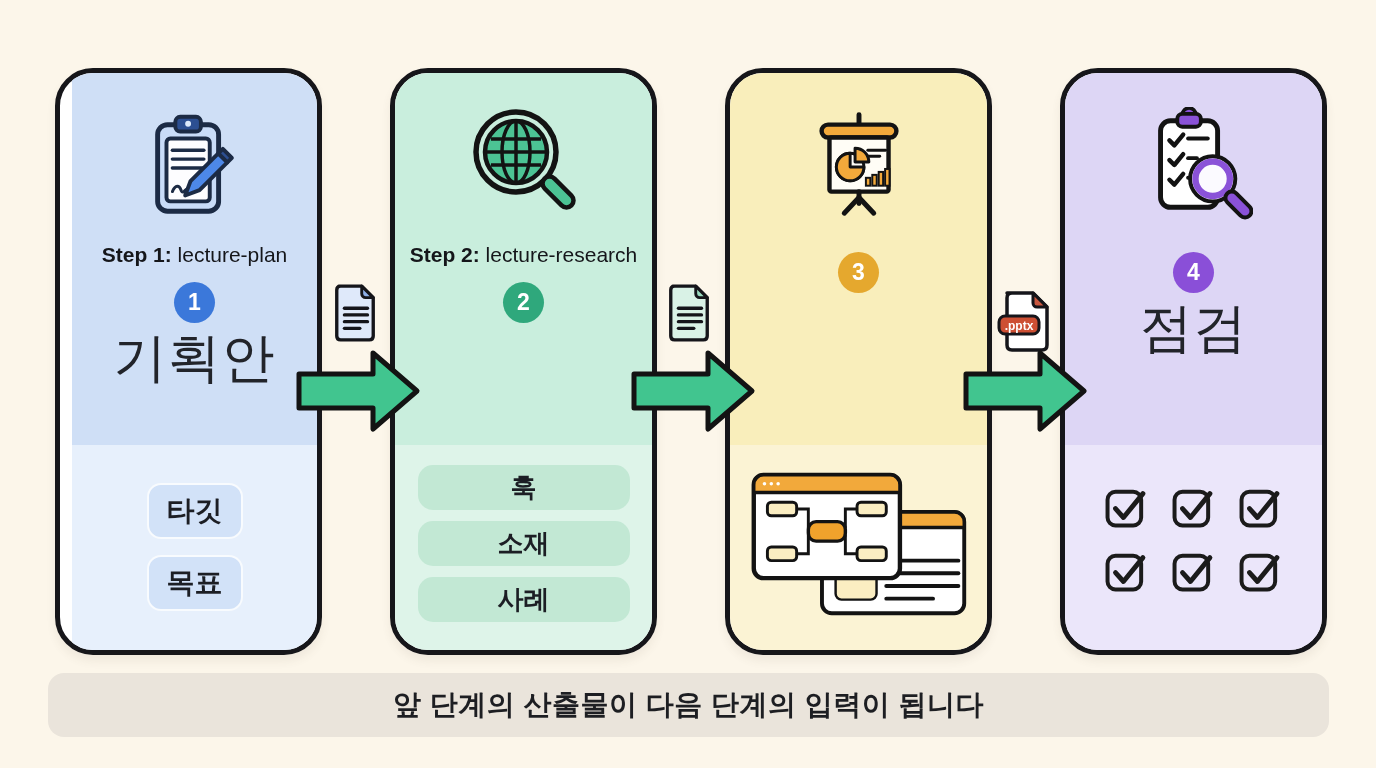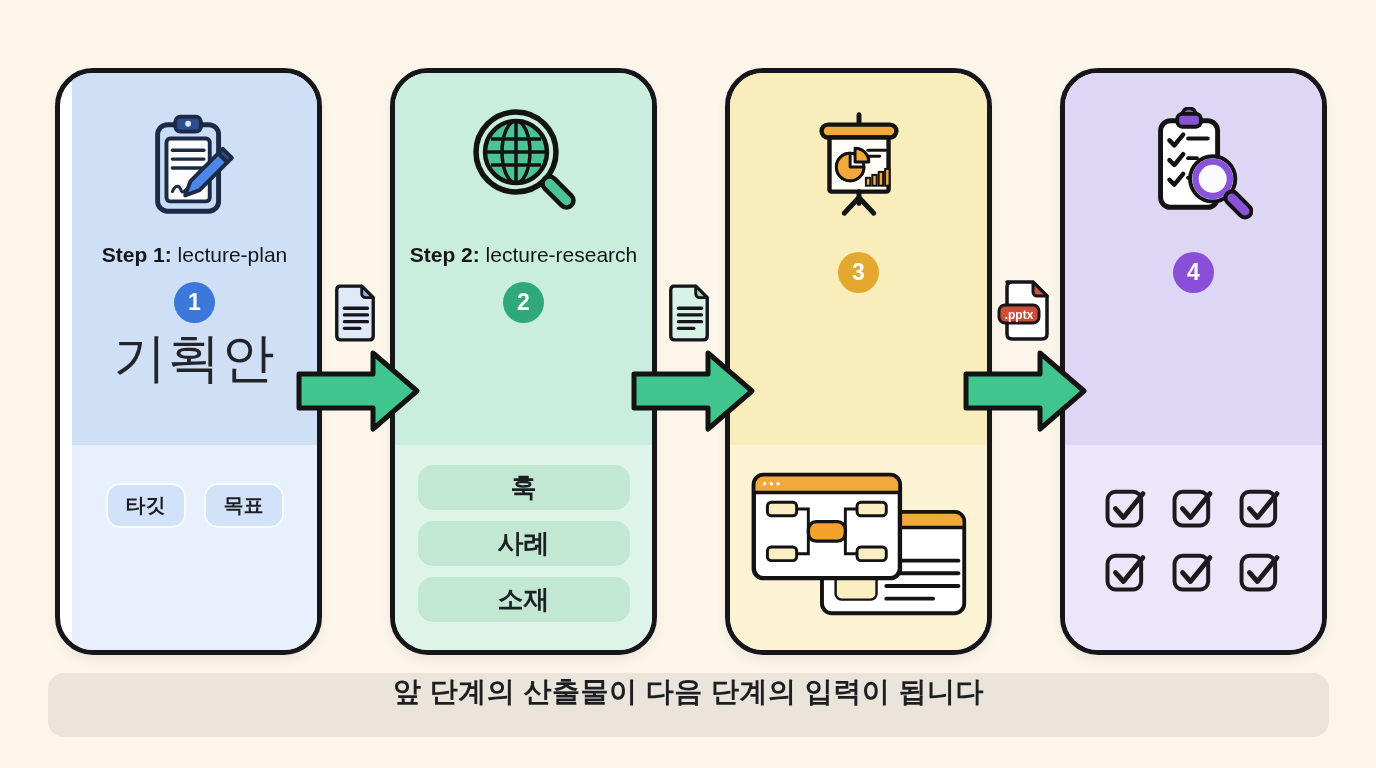--- a/index.html
+++ b/index.html
@@ -39,47 +39,47 @@
   .badge3{background:#e5a82e;} .badge4{background:#8a4fd8;}
   .big-title{
     margin-top:6px;font-size:53px;font-weight:400;letter-spacing:1px;
     color:#22242a;line-height:1.1;white-space:nowrap;
   }
   
   .tag-area{display:flex;flex-wrap:wrap;justify-content:center;align-content:flex-start;
     gap:16px 18px;padding:38px 18px 0 18px;}
   .tag{
     background:#d2e2f8;border:2px solid rgba(255,255,255,.85);
-    border-radius:14px;padding:7px 18px;font-size:20px;font-weight:800;
+    border-radius:14px;padding:7px 18px;font-size:28px;font-weight:800;
     color:#1c1e24;white-space:nowrap;
   }
   
   .pill-area{display:flex;flex-direction:column;align-items:center;gap:11px;padding-top:20px;}
   .pill{
     width:212px;height:45px;background:#c2e8d4;border-radius:15px;
     display:flex;align-items:center;justify-content:center;
     font-size:26px;font-weight:800;color:#1c1e24;
   }
   
   .illus-area{display:flex;justify-content:center;padding-top:26px;}
   
   .check-grid{
     display:grid;grid-template-columns:repeat(3,46px);gap:18px 21px;
     justify-content:center;padding-top:38px;
   }
   
   .file-icon{position:absolute;z-index:3;}
-  .file1{left:331px;top:283px;} .file2{left:665px;top:283px;} .file3{left:997px;top:279px;text-align:right;}
+  .file1{left:331px;top:283px;} .file2{left:665px;top:283px;} .file3{left:997px;top:290px;text-align:right;}
   .flow-arrow{position:absolute;z-index:4;width:126px;height:86px;}
   .arrow1{left:296px;top:348px;} .arrow2{left:631px;top:348px;} .arrow3{left:963px;top:348px;}
   
   .banner{
     position:absolute;left:48px;top:673px;width:1281px;height:64px;
     background:#eae4db;border-radius:16px;
-    display:flex;justify-content:center;
+    display:flex;align-items:center;justify-content:center;
     font-size:28px;font-weight:800;color:#1d1e22;letter-spacing:.5px;
   }
 </style>
 </head>
 <body>
 
 <div class="stage">
 
   <div class="card card1">
     <div class="card-top">
@@ -128,22 +128,22 @@
       </div>
       <div class="step-line">
         <span class="b">Step 2:</span>
         <span>lecture-research</span>
       </div>
       <div class="badge badge2">2</div>
     </div>
     <div class="card-bottom">
       <div class="pill-area">
         <div class="pill">훅</div>
+        <div class="pill">소재</div>
         <div class="pill">사례</div>
-        <div class="pill">소재</div>
       </div>
     </div>
   </div>
 
   <div class="card card3">
     <div class="card-top">
       <div class="icon-wrap">
         <svg width="128" height="116" viewBox="0 0 130 112">
           <line x1="65" y1="4" x2="65" y2="16" stroke="#131313" stroke-width="5" stroke-linecap="round"></line>
           <rect x="27" y="14" width="76" height="13" rx="6.5" fill="#f2a93b" stroke="#131313" stroke-width="4.5"></rect>
@@ -207,20 +207,21 @@
           <path d="M35,74 l5,5 l9,-11" fill="none" stroke="#131313" stroke-width="4.5" stroke-linecap="round" stroke-linejoin="round"></path>
           <line x1="54" y1="32" x2="74" y2="32" stroke="#131313" stroke-width="4" stroke-linecap="round"></line>
           <line x1="54" y1="52" x2="63" y2="52" stroke="#131313" stroke-width="4" stroke-linecap="round"></line>
           <line x1="54" y1="72" x2="60" y2="72" stroke="#131313" stroke-width="4" stroke-linecap="round"></line>
           <circle cx="79" cy="73" r="23" fill="#f6f2fd" stroke="#131313" stroke-width="4"></circle>
           <circle cx="79" cy="73" r="17.5" fill="#fbfaff" stroke="#8a52d8" stroke-width="6.5"></circle>
           <rect x="-6.5" y="-3" width="13" height="32" rx="6.5" fill="#8a52d8" stroke="#131313" stroke-width="4" transform="translate(96,90) rotate(-45)"></rect>
         </svg>
       </div>
       <div class="badge badge4">4</div>
+      <div class="big-title">점검</div>
     </div>
     <div class="card-bottom">
       <div class="check-grid">
         <svg class="cb" width="46" height="46" viewBox="0 0 52 52">
             <rect x="4" y="10" width="38" height="38" rx="9" fill="none" stroke="#1b1b1b" stroke-width="4.5"></rect>
             <path d="M13,29 l9,10 l22,-27" fill="none" stroke="#1b1b1b" stroke-width="5.5" stroke-linecap="round" stroke-linejoin="round"></path>
           </svg>
         <svg class="cb" width="46" height="46" viewBox="0 0 52 52">
             <rect x="4" y="10" width="38" height="38" rx="9" fill="none" stroke="#1b1b1b" stroke-width="4.5"></rect>
             <path d="M13,29 l9,10 l22,-27" fill="none" stroke="#1b1b1b" stroke-width="5.5" stroke-linecap="round" stroke-linejoin="round"></path>

